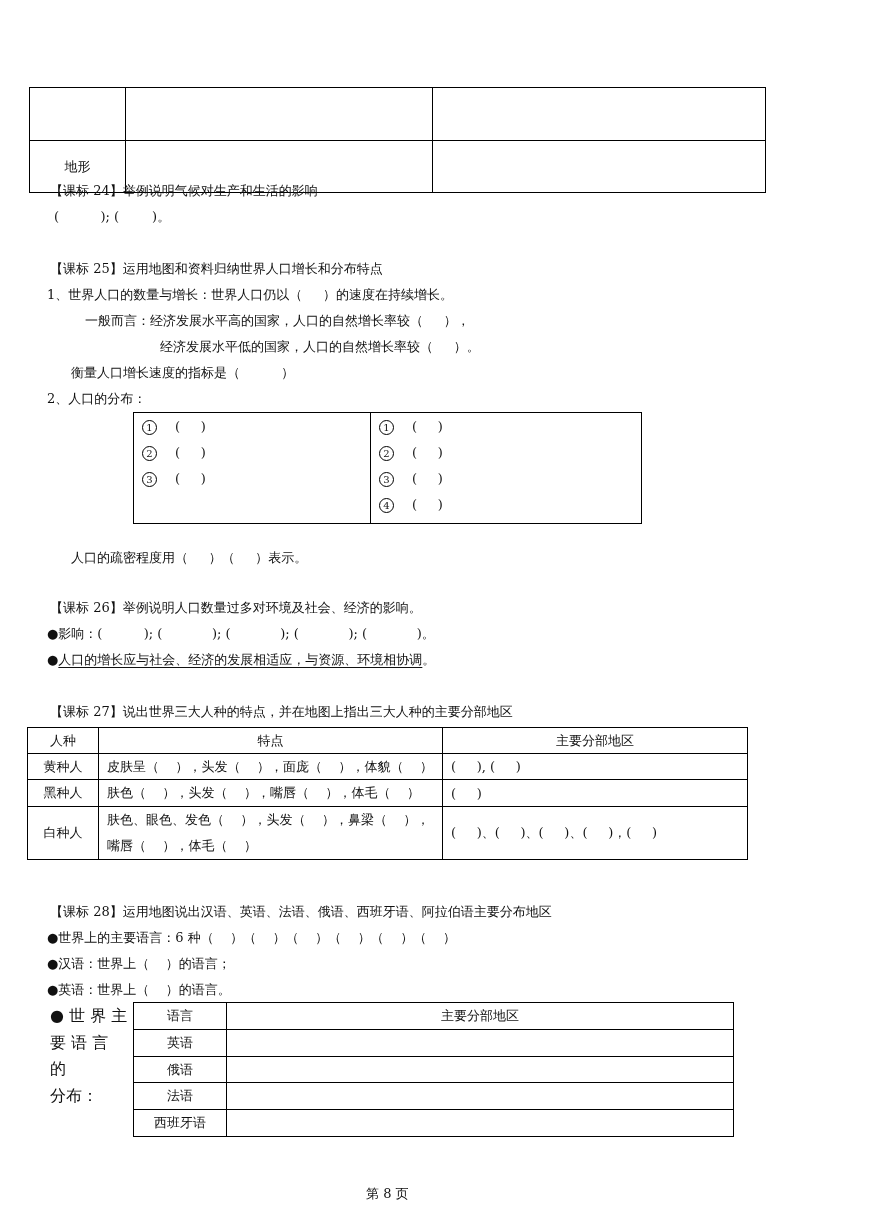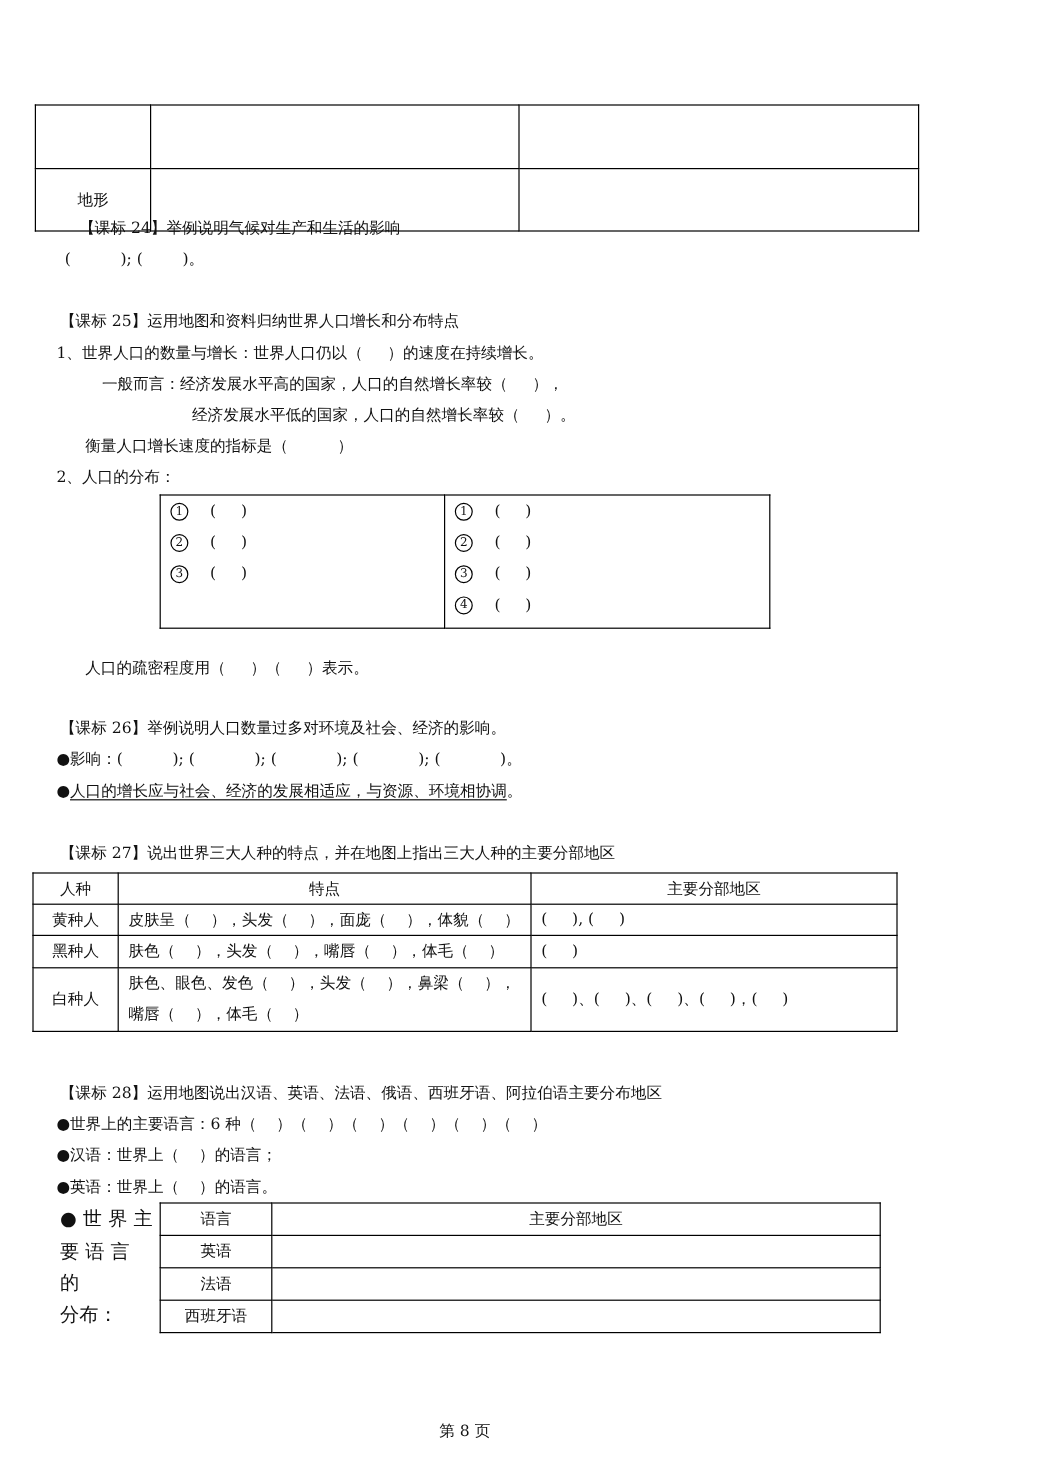--- a/index.html
+++ b/index.html
@@ -31,21 +31,21 @@
     <td></td>
   </tr>
   <tr style="height:52px">
     <td class="c">地形</td>
     <td></td>
     <td></td>
   </tr>
 </tbody>
   </table>
 
-<div class="abs" style="left:66px; top:184px;">【课标 24】举例说明气候对生产和生活的影响</div>
+<div class="abs" style="left:50px; top:184px;">【课标 24】举例说明气候对生产和生活的影响</div>
 <div class="abs" style="left:54px; top:210px;">(          ); (        )。</div>
 
 <div class="abs" style="left:50px; top:262px;">【课标 25】运用地图和资料归纳世界人口增长和分布特点</div>
 <div class="abs" style="left:47px; top:288px;">1、世界人口的数量与增长：世界人口仍以（     ）的速度在持续增长。</div>
 <div class="abs" style="left:85px; top:314px;">一般而言：经济发展水平高的国家，人口的自然增长率较（     ），</div>
 <div class="abs" style="left:160px; top:340px;">经济发展水平低的国家，人口的自然增长率较（     ）。</div>
 <div class="abs" style="left:71px; top:366px;">衡量人口增长速度的指标是（          ）</div>
 <div class="abs" style="left:47px; top:392px;">2、人口的分布：</div>
 
 <table style="left:133px; top:412px; width:508px;">
@@ -125,20 +125,24 @@
     </colgroup>
   <tbody>
       <tr style="height:27px">
     <td class="c">语言</td>
     <td class="c">主要分部地区</td>
   </tr>
   <tr style="height:27px">
     <td class="c">英语</td>
     <td></td>
   </tr>
+  <tr style="height:26px">
+    <td class="c">俄语</td>
+    <td></td>
+  </tr>
   <tr style="height:27px">
     <td class="c">法语</td>
     <td></td>
   </tr>
   <tr style="height:27px">
     <td class="c">西班牙语</td>
     <td></td>
   </tr>
 </tbody>
   </table>

